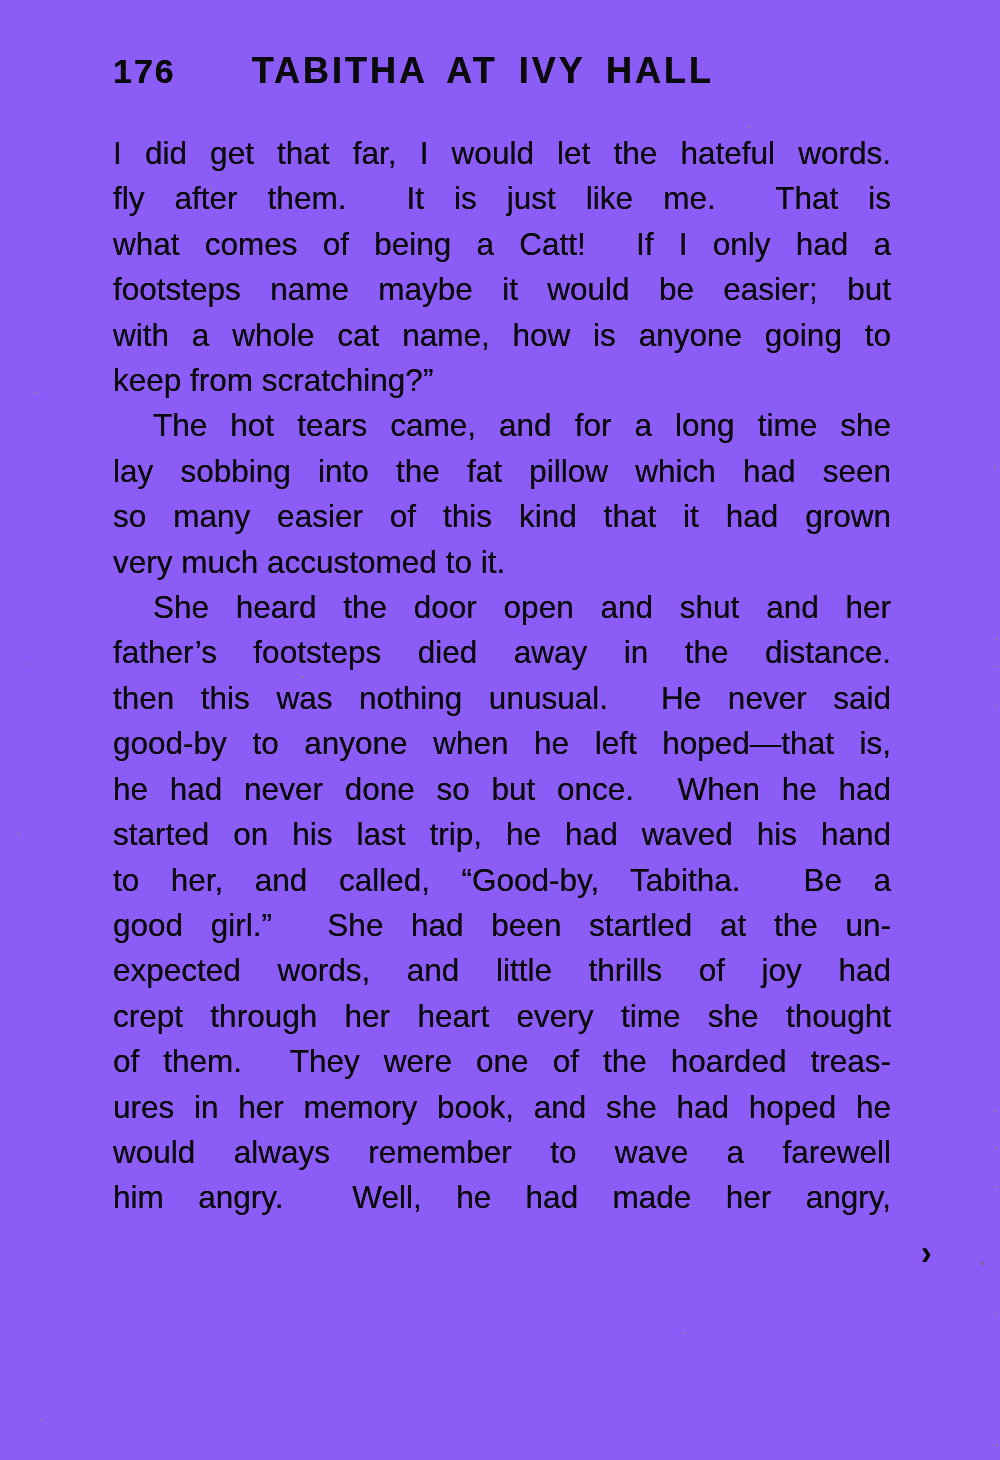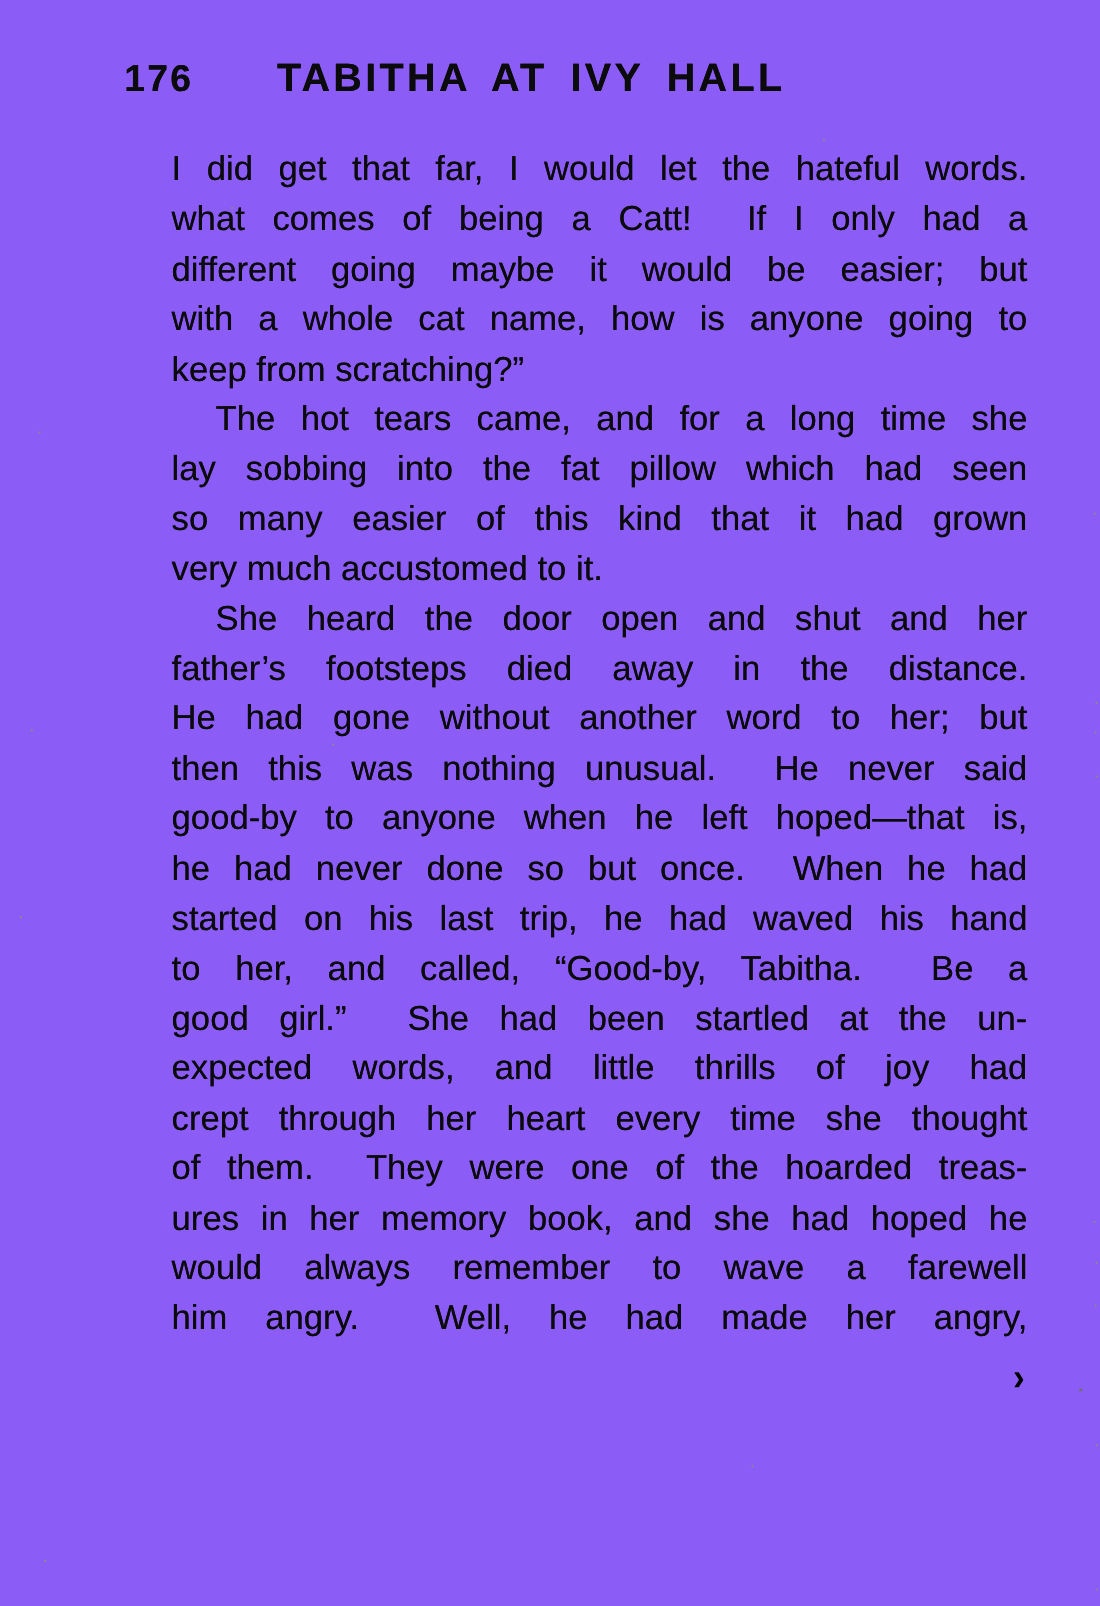--- a/index.html
+++ b/index.html
@@ -33,21 +33,20 @@
     word-spacing: 8px;
   }
   .body-text {
     position: absolute;
     top: 131px;
     left: 113px;
     width: 778px;
     font-size: 31.5px;
     line-height: 45.4px;
     text-shadow: 0 0 0.6px rgba(0,0,0,0.8);
-    margin-left: 43px;
   }
   .line {
     text-align: justify;
     text-align-last: justify;
   }
   .line.left {
     text-align: center;
     text-align-last: left;
   }
   .line.indent {
@@ -76,31 +75,31 @@
 
 <div class="page">
 
   <div class="header">
     <span class="page-number">176</span>
     <span class="running-title">TABITHA AT IVY HALL</span>
   </div>
 
   <div class="body-text">
     <div class="line">I did get that far, I would let the hateful words.</div>
+    <div class="line">fly after them.&nbsp; It is just like me.&nbsp; That is</div>
     <div class="line">what comes of being a Catt!&nbsp; If I only had a</div>
-    <div class="line">different going maybe it would be easier; but</div>
+    <div class="line">footsteps name maybe it would be easier; but</div>
     <div class="line">with a whole cat name, how is anyone going to</div>
     <div class="line left">keep from scratching?”</div>
     <div class="line indent">The hot tears came, and for a long time she</div>
     <div class="line">lay sobbing into the fat pillow which had seen</div>
     <div class="line">so many easier of this kind that it had grown</div>
     <div class="line left">very much accustomed to it.</div>
     <div class="line indent">She heard the door open and shut and her</div>
     <div class="line">father’s footsteps died away in the distance.</div>
-    <div class="line">He had gone without another word to her; but</div>
     <div class="line">then this was nothing unusual.&nbsp; He never said</div>
     <div class="line">good-by to anyone when he left hoped—that is,</div>
     <div class="line">he had never done so but once.&nbsp; When he had</div>
     <div class="line">started on his last trip, he had waved his hand</div>
     <div class="line">to her, and called, “Good-by, Tabitha.&nbsp; Be a</div>
     <div class="line">good girl.”&nbsp; She had been startled at the un-</div>
     <div class="line">expected words, and little thrills of joy had</div>
     <div class="line">crept through her heart every time she thought</div>
     <div class="line">of them.&nbsp; They were one of the hoarded treas-</div>
     <div class="line">ures in her memory book, and she had hoped he</div>

